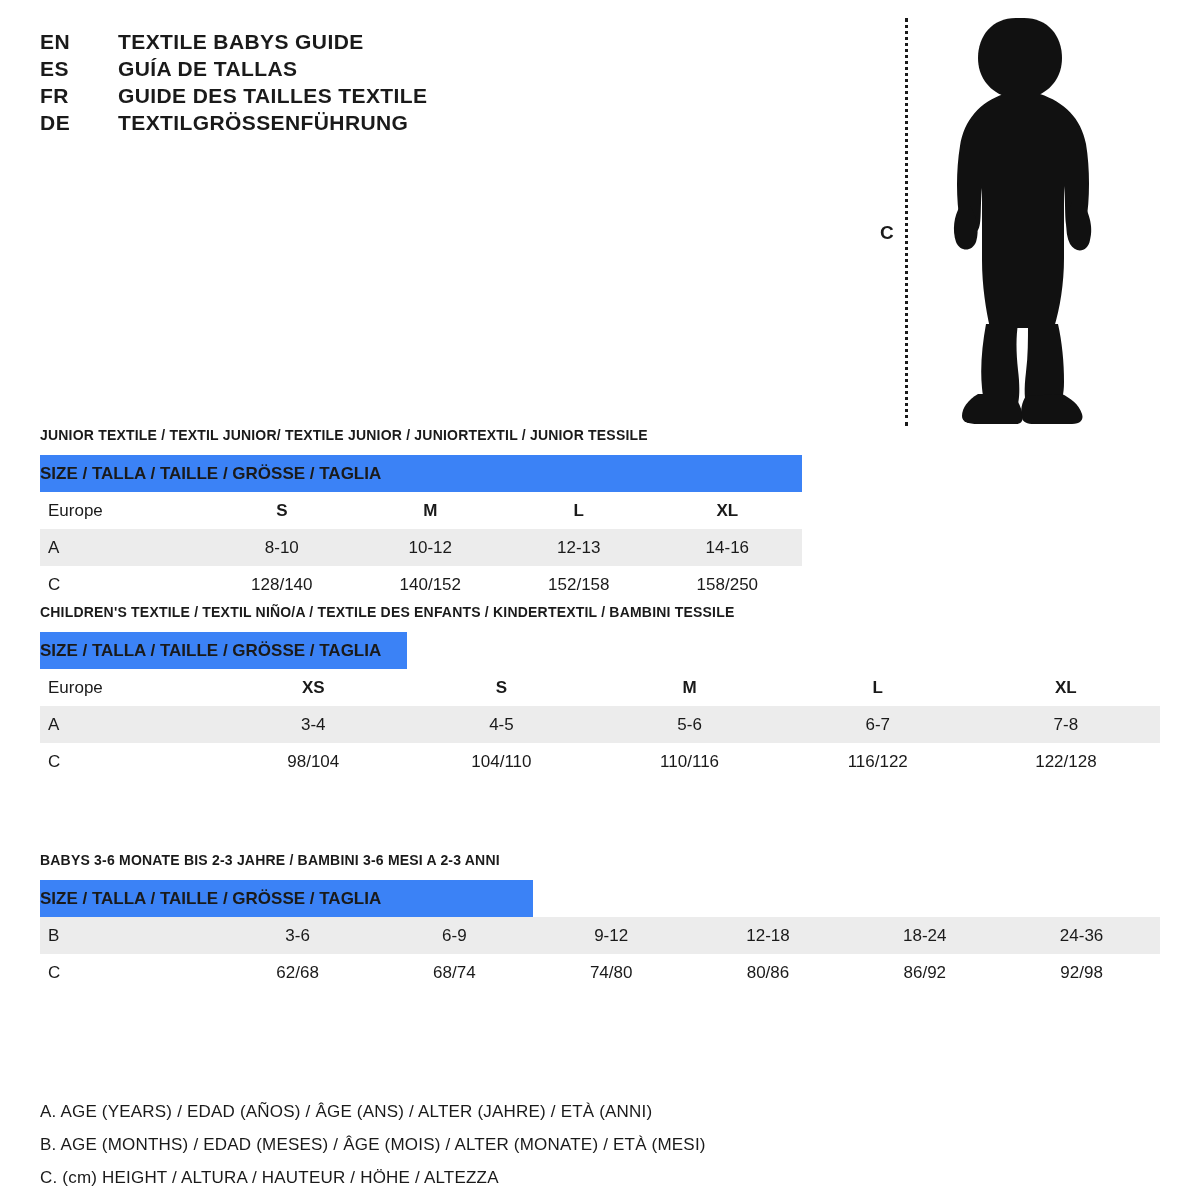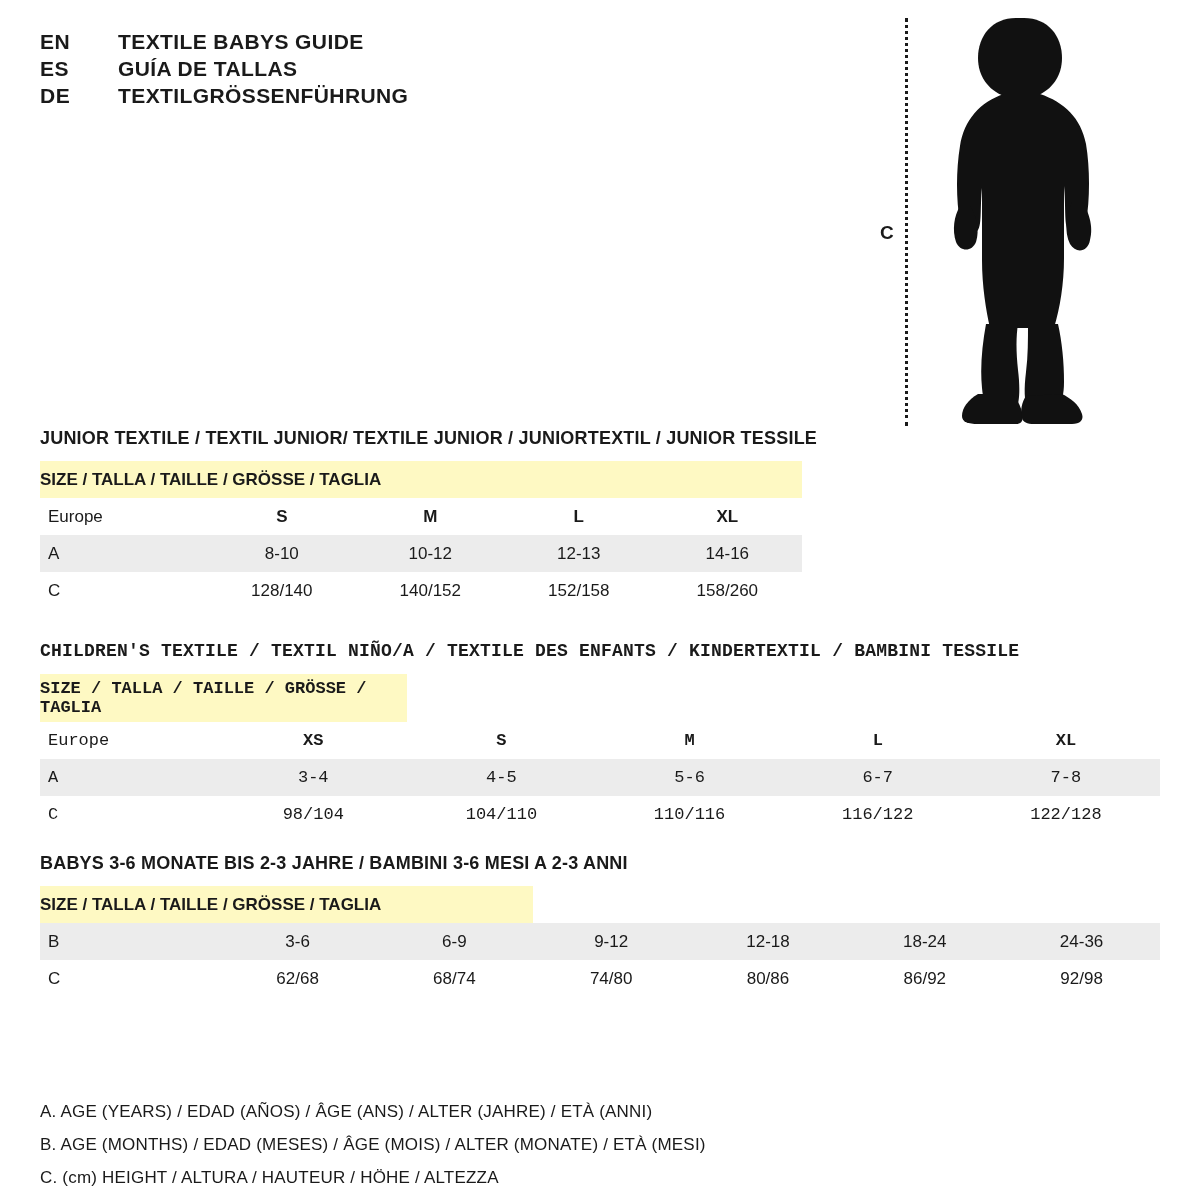--- a/index.html
+++ b/index.html
@@ -72,39 +72,39 @@
     border-left: 3px dotted #1a1a1a;
   }
   .figure-svg {
     position: absolute;
     left: 40px;
     top: 0px;
   }
 
   
   .section-heading {
-    font-size: 18px;
+    font-size: 14px;
     font-weight: bold;
     letter-spacing: 0.2px;
     line-height: 1.45;
   }
 
   
   table.size-table {
     border-collapse: collapse;
     width: 100%;
     table-layout: fixed;
     font-size: 17px;
   }
   table.size-table td {
     padding: 5px 0 5px 0;
     height: 27px;
   }
   .band-header td {
-    background: #fef9c3;
+    background: #3b82f6;
     font-weight: bold;
     padding-left: 8px;
     font-size: 17px;
   }
   .row-shade td {
     background: #ececec;
   }
   .row-plain td {
     background: #ffffff;
   }
@@ -136,20 +136,24 @@
 <div class="page">
 
   <div class="title-block">
     <div class="title-row">
       <div class="title-lang">EN</div>
       <div class="title-text">TEXTILE BABYS GUIDE</div>
     </div>
     <div class="title-row">
       <div class="title-lang">ES</div>
       <div class="title-text">GUÍA DE TALLAS</div>
+    </div>
+    <div class="title-row">
+      <div class="title-lang">FR</div>
+      <div class="title-text">GUIDE DES TAILLES TEXTILE</div>
     </div>
     <div class="title-row">
       <div class="title-lang">DE</div>
       <div class="title-text">TEXTILGRÖSSENFÜHRUNG</div>
     </div>
   </div>
 
   <div class="figure-area">
     <div class="figure-label">C</div>
     <div class="figure-dashline"></div>
@@ -206,27 +210,27 @@
           <td class="cell-val">8-10</td>
           <td class="cell-val">10-12</td>
           <td class="cell-val">12-13</td>
           <td class="cell-val">14-16</td>
         </tr>
         <tr class="row-plain">
           <td class="cell-label">C</td>
           <td class="cell-val">128/140</td>
           <td class="cell-val">140/152</td>
           <td class="cell-val">152/158</td>
-          <td class="cell-val">158/260</td>
+          <td class="cell-val">158/250</td>
         </tr>
       </tbody>
     </table>
   </div>
 
-  <div style="position:absolute; left:40px; top:638px; width:1120px;font-family:Liberation Mono, monospace;">
+  <div style="position:absolute; left:40px; top:602px; width:1120px;">
     <div class="section-heading heading-gap">CHILDREN'S TEXTILE / TEXTIL NIÑO/A / TEXTILE DES ENFANTS / KINDERTEXTIL / BAMBINI TESSILE</div>
     <table class="size-table" style="width:100%;">
       <colgroup>
         <col style="width:16%">
           <col style="width:16.8%">
           <col style="width:16.8%">
           <col style="width:16.8%">
           <col style="width:16.8%">
           <col style="width:16.8%">
       </colgroup>

